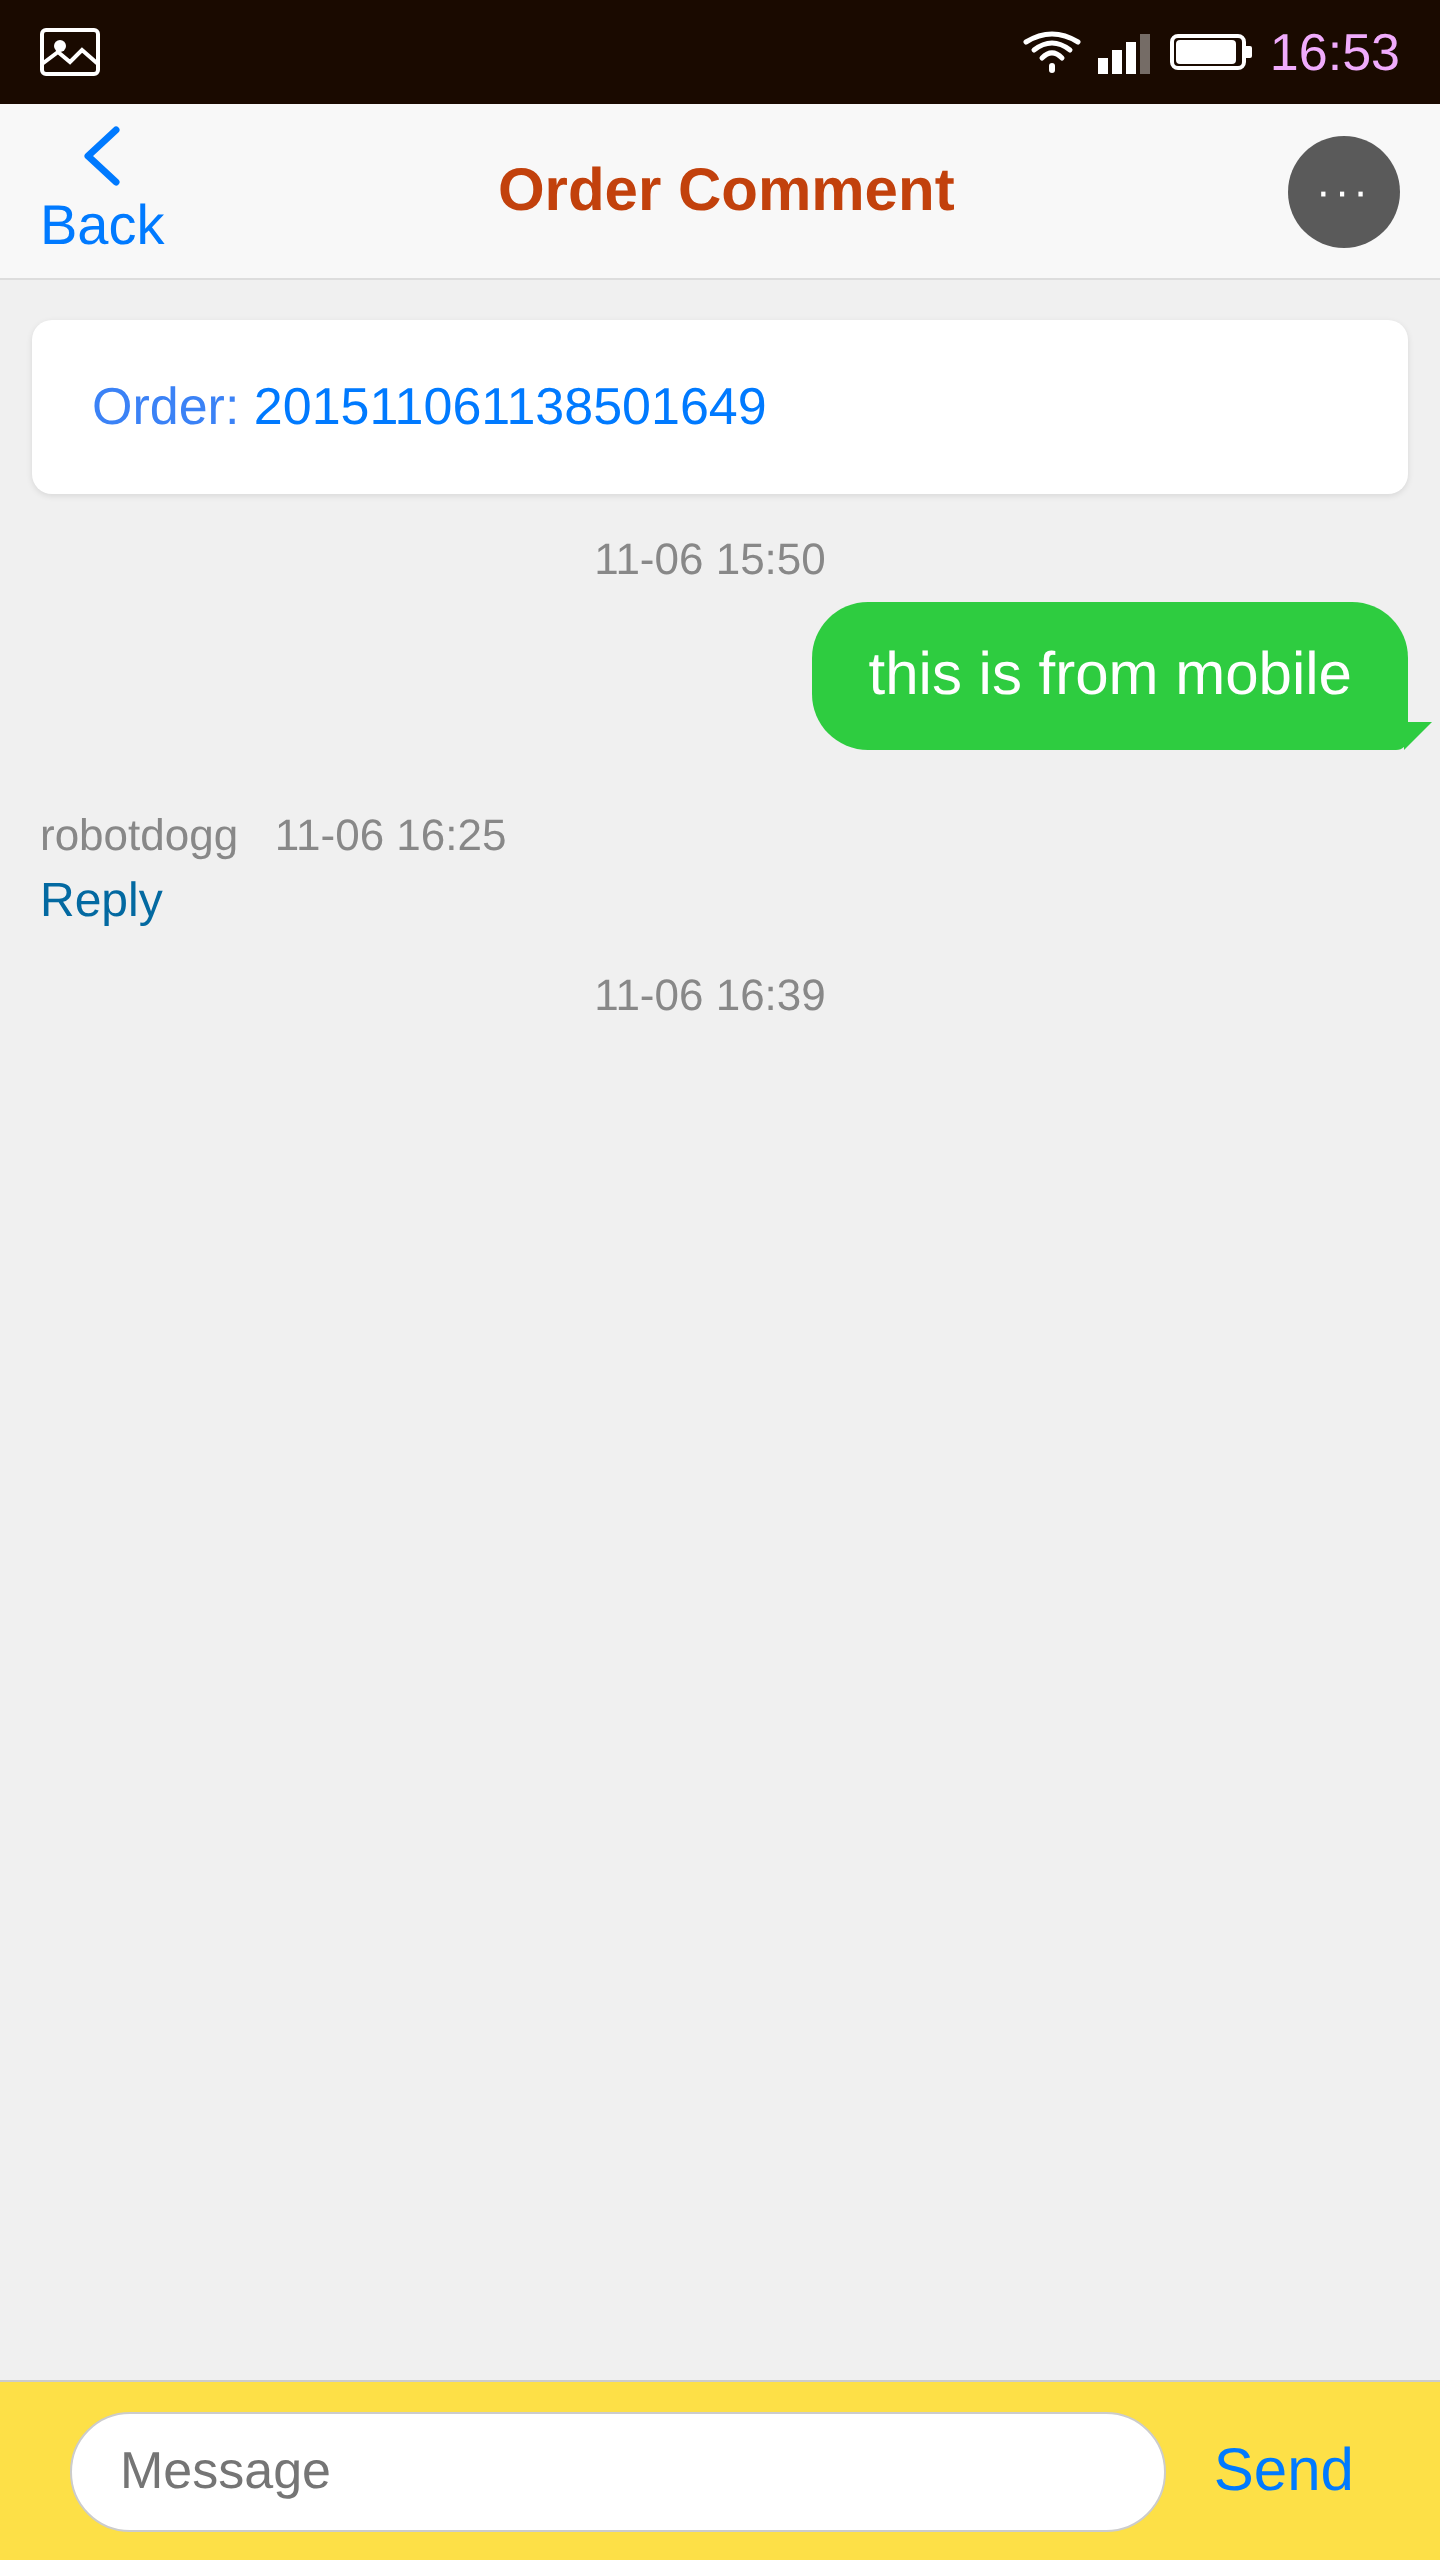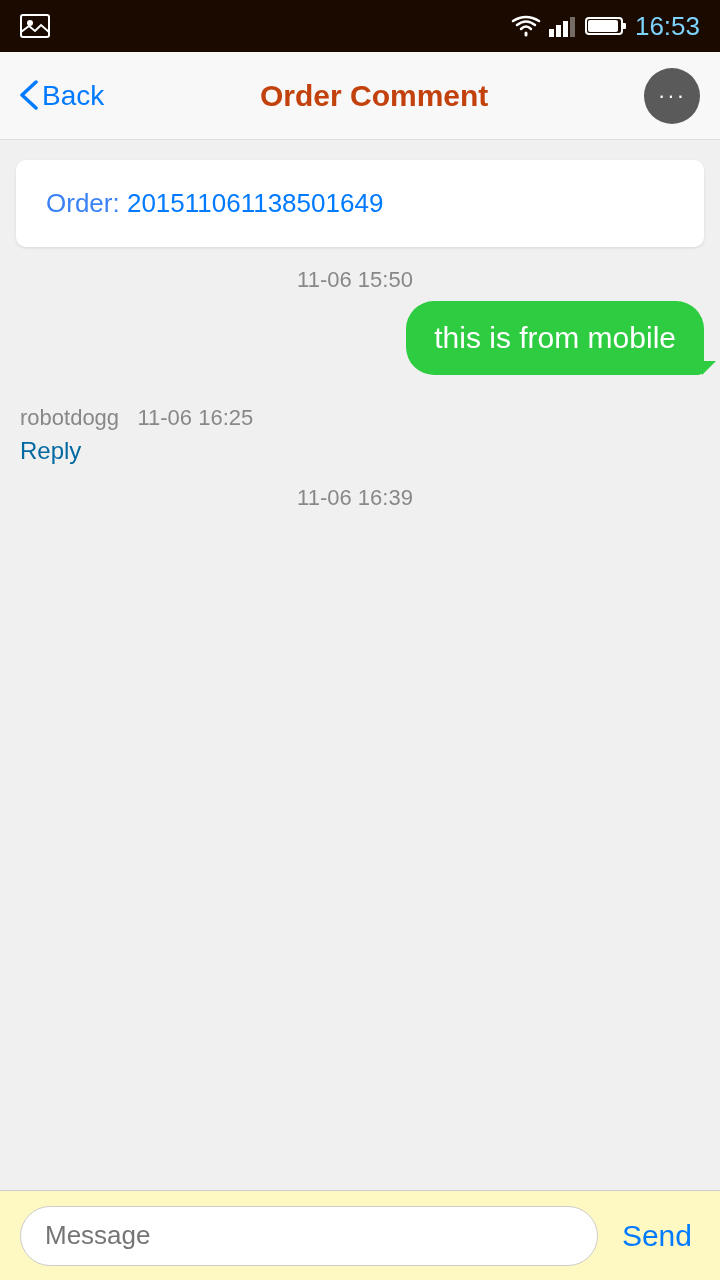--- a/index.html
+++ b/index.html
@@ -27,42 +27,44 @@
     .status-bar-left {
       display: flex;
       align-items: center;
     }
     .status-bar-right {
       display: flex;
       align-items: center;
       gap: 8px;
     }
     .status-time {
-      color: #7dd3fc;
+      color: #f0abfc;
       font-size: 26px;
       font-weight: 500;
     }
 
     
     .nav-bar {
       background: #f8f8f8;
       height: 88px;
       display: flex;
       align-items: center;
       justify-content: space-between;
       padding: 0 20px;
       border-bottom: 1px solid #ddd;
       flex-shrink: 0;
     }
     .nav-back {
       display: flex;
+      align-items: center;
       color: #007AFF;
       font-size: 28px;
       cursor: pointer;
       gap: 4px;
+      flex-direction: column;
     }
     .nav-title {
       font-size: 30px;
       font-weight: 600;
       color: #c2410c;
     }
     .nav-more-btn {
       width: 56px;
       height: 56px;
       border-radius: 50%;
@@ -178,26 +180,26 @@
     .reply-link {
       color: #0369a1;
       font-size: 24px;
       margin-left: 4px;
       margin-bottom: 20px;
       cursor: pointer;
     }
 
     
     .input-bar {
-      background: #fef9c3;
+      background: #fde047;
       border-top: 1px solid #ccc;
       height: 90px;
       display: flex;
       align-items: center;
-      padding: 0 20px;
+      padding: 0 35px;
       gap: 16px;
       flex-shrink: 0;
     }
     .message-input {
       flex: 1;
       height: 60px;
       border: 1px solid #ccc;
       border-radius: 30px;
       padding: 0 24px;
       font-size: 26px;

